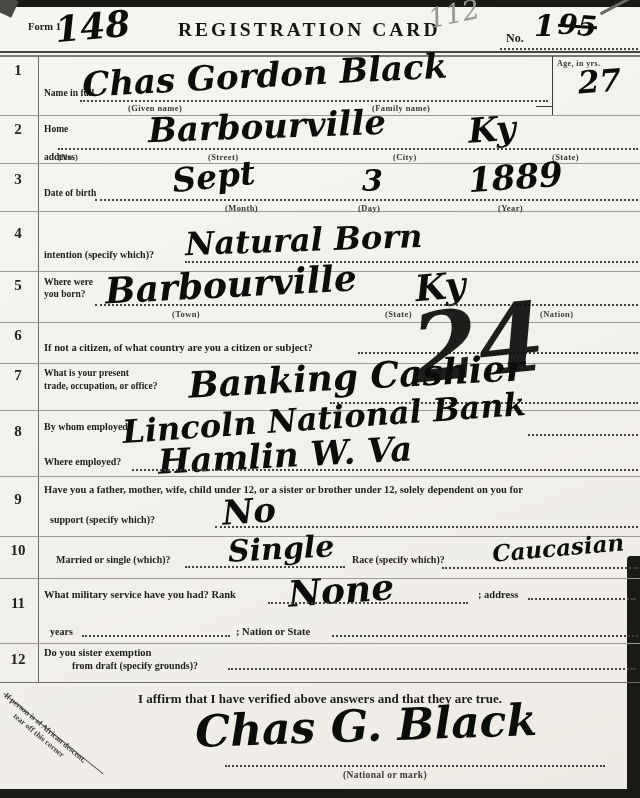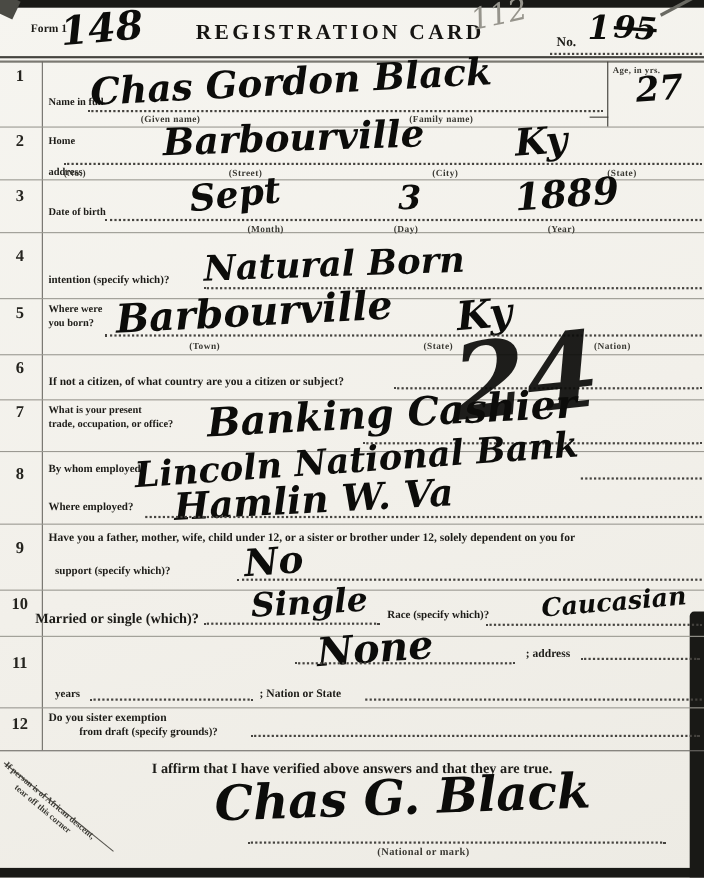--- a/index.html
+++ b/index.html
@@ -126,28 +126,29 @@
   <span class="hw" style="left:158px;top:438px;font-size:34px;transform:rotate(-3deg);">Hamlin W. Va</span>
   <div class="dl" style="left:132px;top:469px;width:506px;"></div>
 
   <span class="num" style="top:491px;">9</span>
   <span class="q" style="left:44px;top:484px;font-size:10.5px;">Have you a father, mother, wife, child under 12, or a sister or brother under 12, solely dependent on you for</span>
   <span class="q" style="left:50px;top:514px;font-size:10px;">support (specify which)?</span>
   <span class="hw" style="left:222px;top:494px;font-size:34px;transform:rotate(-4deg);">No</span>
   <div class="dl" style="left:215px;top:526px;width:423px;"></div>
 
   <span class="num" style="top:542px;">10</span>
-  <span class="q" style="left:32px;top:554px;font-size:13px;">Married or single (which)?</span>
+  <span class="q" style="left:56px;top:554px;font-size:10px;">Married or single (which)?</span>
   <span class="hw" style="left:228px;top:534px;font-size:30px;transform:rotate(-3deg);">Single</span>
   <div class="dl" style="left:185px;top:566px;width:160px;"></div>
   <span class="q" style="left:352px;top:554px;font-size:10px;">Race (specify which)?</span>
   <span class="hw" style="left:492px;top:536px;font-size:23px;transform:rotate(-5deg);">Caucasian</span>
   <div class="dl" style="left:442px;top:567px;width:196px;"></div>
 
   <span class="num" style="top:595px;">11</span>
+  <span class="q" style="left:44px;top:589px;font-size:10.5px;">What military service have you had? Rank</span>
   <span class="hw" style="left:288px;top:572px;font-size:36px;transform:rotate(-4deg);">None</span>
   <div class="dl" style="left:268px;top:602px;width:200px;"></div>
   <span class="q" style="left:478px;top:589px;font-size:10.5px;">; address</span>
   <div class="dl" style="left:528px;top:598px;width:108px;"></div>
   <span class="q" style="left:50px;top:626px;font-size:10px;">years</span>
   <div class="dl" style="left:82px;top:635px;width:148px;"></div>
   <span class="q" style="left:236px;top:626px;font-size:10.5px;">; Nation or State</span>
   <div class="dl" style="left:332px;top:635px;width:306px;"></div>
 
   <span class="num" style="top:651px;">12</span>

